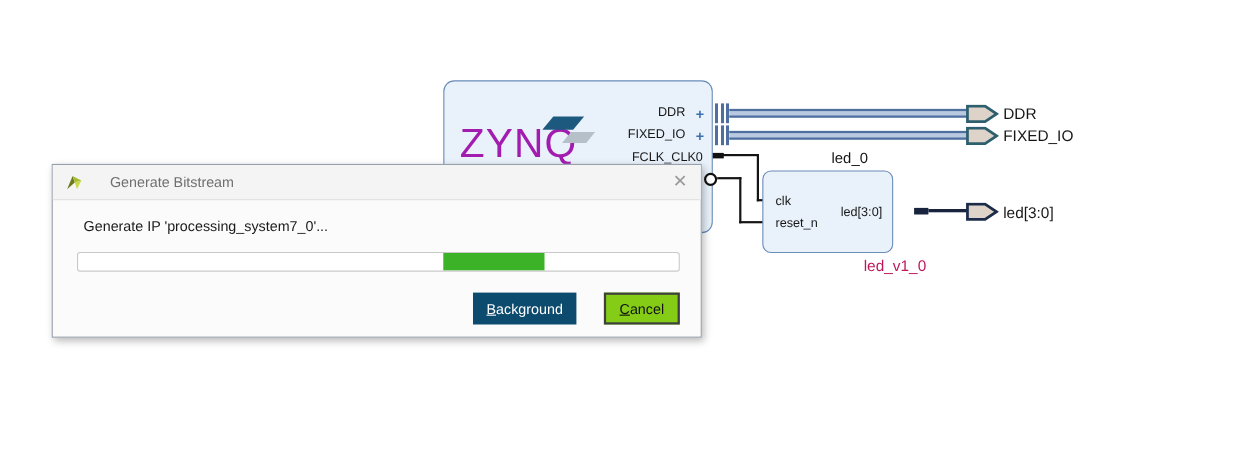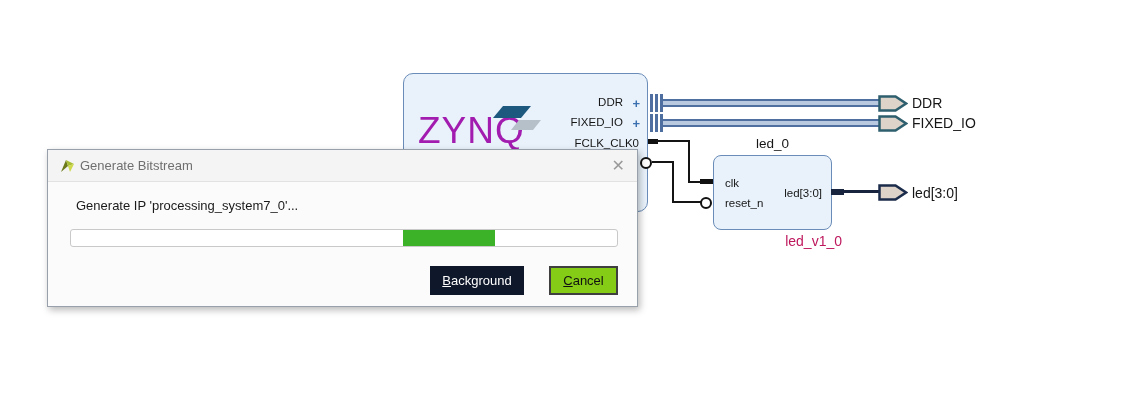--- a/index.html
+++ b/index.html
@@ -19,27 +19,27 @@
   .hash{position:absolute;width:13px;height:18px;background:repeating-linear-gradient(90deg,#4e6f9f 0 2.8px,transparent 2.8px 5.1px);}
   .stub{position:absolute;background:#111;}
   .bubble{position:absolute;width:8px;height:8px;border:2px solid #111;border-radius:50%;background:#fff;}
   .netwire{position:absolute;background:#18243e;}
   .ext-label{position:absolute;font-size:14px;color:#161616;white-space:nowrap;}
 
   
   #dialog{position:absolute;left:47px;top:149px;width:591px;height:158px;background:#fbfbfb;
           border:1px solid #98a0ac;box-shadow:2px 3px 7px rgba(0,0,0,.28);box-sizing:border-box;}
   #dlg-titlebar{height:32px;background:#f4f4f4;border-bottom:1px solid #e2e2e2;display:flex;align-items:center;padding:0 12px;box-sizing:border-box;}
-  #dlg-title{margin-left:4px;font-size:13px;color:#6f6f6f;}
+  #dlg-title{margin-left:24px;font-size:13px;color:#6f6f6f;}
   #dlg-close{margin-left:auto;font-size:16px;color:#9a9a9a;cursor:default;line-height:1;}
   #dlg-message{position:absolute;left:28px;top:48px;font-size:13px;color:#1a1a1a;text-align:right;}
   #progress-track{position:absolute;left:22px;top:79px;width:548px;height:18px;background:#fff;border:1px solid #c9c9c9;border-radius:3px;box-sizing:border-box;overflow:hidden;}
   #progress-seg{position:absolute;top:0;bottom:0;}
   .dlg-btn{position:absolute;top:116px;height:29px;font-size:13px;display:flex;align-items:center;justify-content:center;box-sizing:border-box;cursor:default;}
-  #btn-background{left:382px;width:94px;background:#0f172a;color:#fff;}
+  #btn-background{left:382px;width:94px;background:#0c4a6e;color:#fff;}
   #btn-cancel{left:501px;width:69px;background:#84cc16;border:2px solid #3f3f3f;color:#111;}
   .mn{display:block;}
   .mn::first-letter{text-decoration:underline;}
 </style>
 </head>
 <body>
 
 <div id="canvas">
 
   <div class="ip-block" style="left:403px;top:73px;width:245px;height:139px;">
@@ -66,21 +66,21 @@
   <div class="wire" style="left:688px;top:181px;width:14px;height:2px;"></div>
   <div class="stub" style="left:700px;top:179px;width:14px;height:5px;"></div>
 
   <div class="bubble" style="left:640px;top:157px;"></div>
   <div class="wire" style="left:652px;top:161px;width:22px;height:2px;"></div>
   <div class="wire" style="left:672px;top:161px;width:2px;height:42px;"></div>
   <div class="wire" style="left:672px;top:201px;width:30px;height:2px;"></div>
   <div class="bubble" style="left:700px;top:197px;"></div>
 
   <div class="block-title" style="left:713px;top:136px;width:119px;">led_0</div>
-  <div class="ip-block" style="left:713px;top:155px;width:119px;height:75px;border-radius:8px;">
+  <div class="ip-block" style="left:693px;top:155px;width:119px;height:75px;border-radius:8px;">
     <div class="pin-label" style="left:11px;top:21px;">clk</div>
     <div class="pin-label" style="left:11px;top:41px;">reset_n</div>
     <div class="pin-label" style="right:9px;top:31px;">led[3:0]</div>
   </div>
   <div class="type-label" style="left:703px;top:233px;width:139px;">led_v1_0</div>
 
   <div class="netwire" style="left:831px;top:189px;width:13px;height:6px;"></div>
   <div class="netwire" style="left:844px;top:190px;width:35px;height:3px;"></div>
 
   <svg class="abs" style="left:878px;top:95px;" width="30" height="17" viewBox="0 0 30 17">

